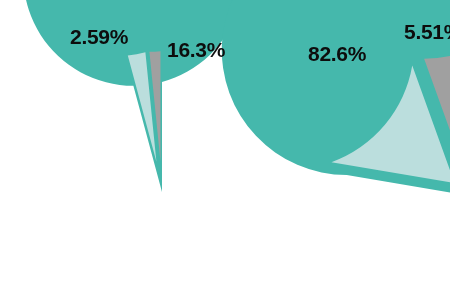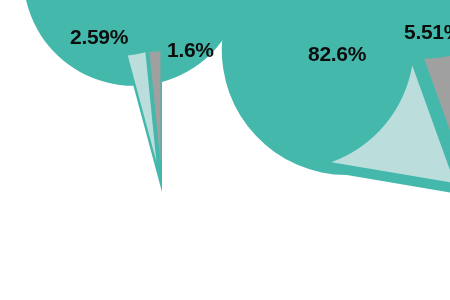--- a/index.html
+++ b/index.html
@@ -62,19 +62,19 @@
       <path id="rp-major" fill="#45b8ac" d="M 470.00 196.00 L 346.78 174.97 A 125 125 0 1 1 470.00 71.00 Z"></path>
 
       <path id="rp-a" fill="#bbdedd" d="M 454.66 183.16 L 412.25 65.58 A 125 125 0 0 1 331.44 162.14 Z"></path>
 
       <path id="rp-b" fill="#a0a0a0" d="M 466.56 176.30 L 466.56 51.30 A 125 125 0 0 1 424.14 58.72 Z"></path>
     </g>
   </svg>
 
   <div class="pct-label" id="label-left-a">2.59%</div>
 
-  <div class="pct-label" id="label-left-b">1.6%</div>
+  <div class="pct-label" id="label-left-b">16.3%</div>
 
   <div class="pct-label" id="label-right-a">82.6%</div>
 
   <div class="pct-label" id="label-right-b">5.51%</div>
 
 </div>
 
 </body></html>

